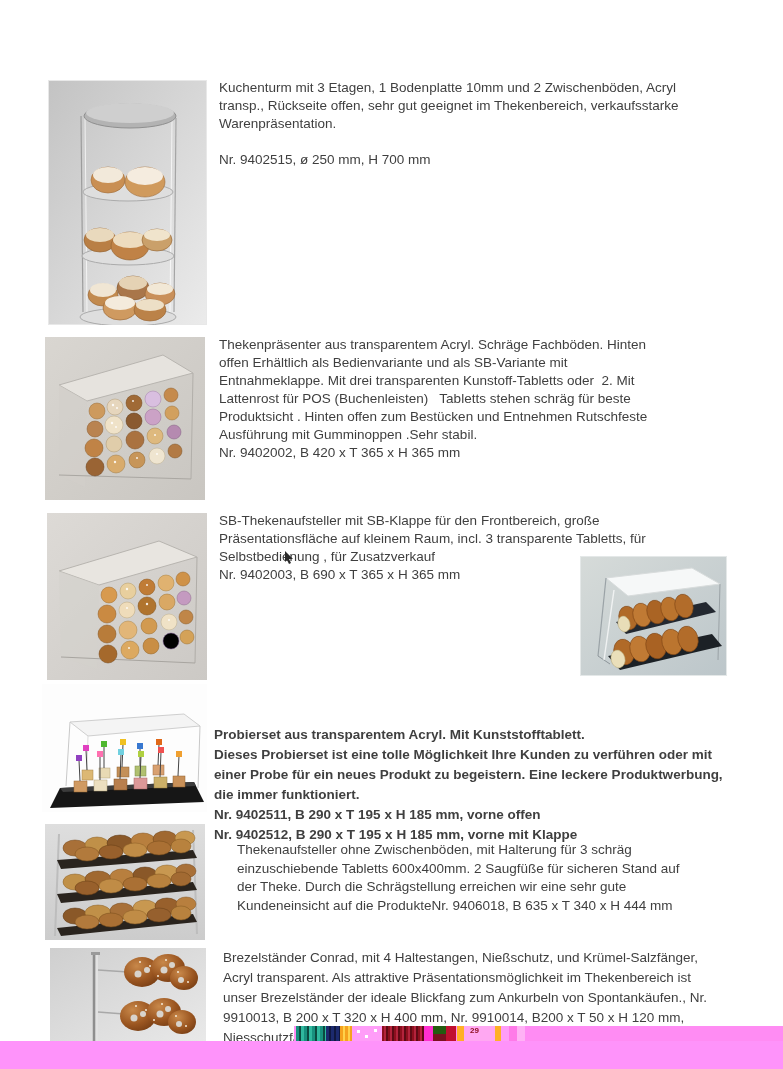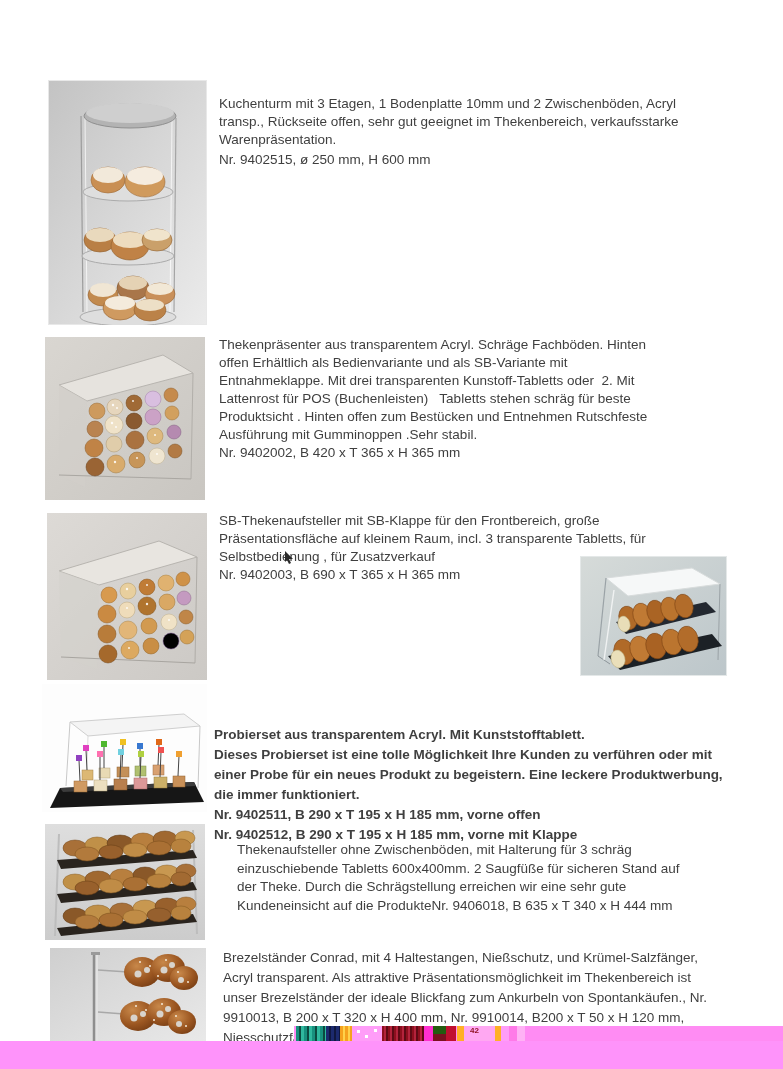--- a/index.html
+++ b/index.html
@@ -115,24 +115,24 @@
         <ellipse cx="85" cy="203" rx="14" ry="7" fill="#e5d2b4"></ellipse>
         <ellipse cx="112" cy="214" rx="15" ry="11" fill="#c9905a" stroke="#946231" stroke-width="0.6"></ellipse>
         <ellipse cx="112" cy="209" rx="13" ry="6" fill="#f2e8d6"></ellipse>
         <ellipse cx="72" cy="228" rx="17" ry="12" fill="#cf9a60" stroke="#946231" stroke-width="0.6"></ellipse>
         <ellipse cx="72" cy="223" rx="15" ry="7" fill="#f4ebdc"></ellipse>
         <ellipse cx="102" cy="230" rx="16" ry="11" fill="#bb8248" stroke="#946231" stroke-width="0.6"></ellipse>
         <ellipse cx="102" cy="225" rx="14" ry="6" fill="#eddfc6"></ellipse>
       </g>
     </svg>
   </div>
-  <div class="tb" style="left:219px; top:79px;margin-top:16px;">Kuchenturm mit 3 Etagen, 1 Bodenplatte 10mm und 2 Zwischenböden, Acryl
+  <div class="tb" style="left:219px; top:79px;">Kuchenturm mit 3 Etagen, 1 Bodenplatte 10mm und 2 Zwischenböden, Acryl
 transp., Rückseite offen, sehr gut geeignet im Thekenbereich, verkaufsstarke
 Warenpräsentation.</div>
-  <div class="tb" style="left:219px; top:151px;">Nr. 9402515, ø 250 mm, H 600 mm</div>
+  <div class="tb" style="left:219px; top:151px;">Nr. 9402515, ø 250 mm, H 700 mm</div>
 
   <div class="photo" style="left:45px; top:337px; width:160px; height:163px;">
     <svg width="160" height="163" viewBox="0 0 160 163">
       <defs>
         <linearGradient id="bg2" x1="0" y1="0" x2="1" y2="1">
           <stop offset="0" stop-color="#d9d6d1"></stop>
             <stop offset="1" stop-color="#c9c6c1"></stop>
         </linearGradient>
       </defs>
       <rect width="160" height="163" fill="url(#bg2)"></rect>
@@ -492,17 +492,17 @@
         <i style="left:36px;top:5px;background:#ffd24a;"></i>
     </div>
     <div class="blk g-maroon"></div>
     <div class="blk g-mag2"></div>
     <div class="blk g-darkgr"></div>
     <div class="blk g-crim"></div>
     <div class="blk g-or2"></div>
     <div class="blk g-pink2"></div>
     <div class="blk g-or3"></div>
     <div class="blk g-pink3"></div>
-    <span class="g-glyph">42</span>
+    <span class="g-glyph">29</span>
   </div>
   <div class="magenta-bar"></div>
 
 </div>
 
 </body></html>

